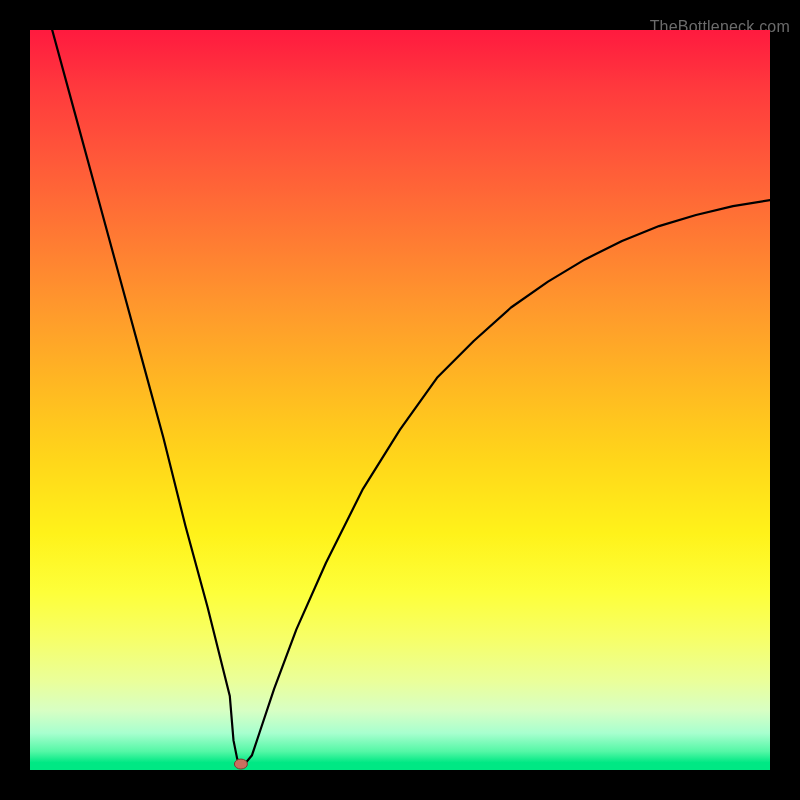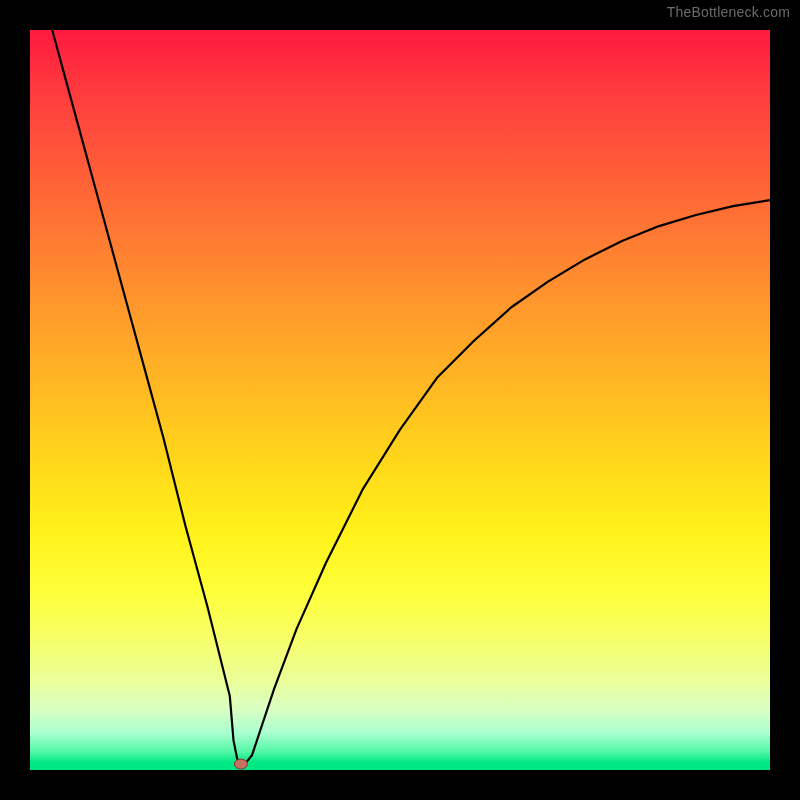--- a/index.html
+++ b/index.html
@@ -12,24 +12,24 @@
     overflow: hidden;
   }
   .frame {
     position: relative;
     width: 800px;
     height: 800px;
     background: #000;
   }
   .attribution {
     position: absolute;
-    top: 4px;
+    top: 18px;
     right: 10px;
     color: #6b6b6b;
-    font-size: 14px;
+    font-size: 16px;
     font-weight: 400;
     letter-spacing: 0.2px;
   }
   .plot-area {
     position: absolute;
     left: 30px;
     top: 30px;
     width: 740px;
     height: 740px;
   }

